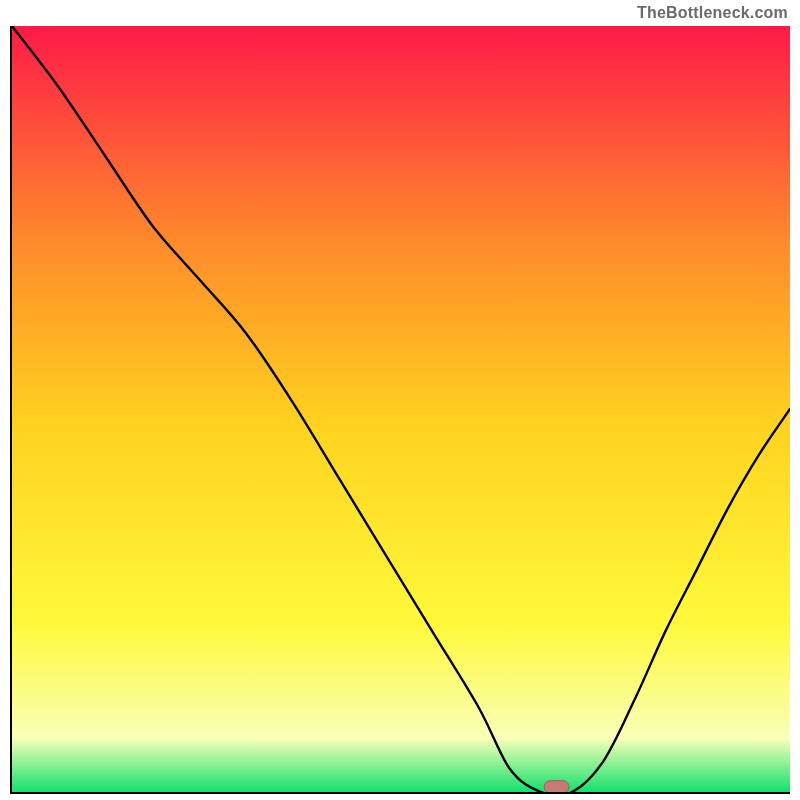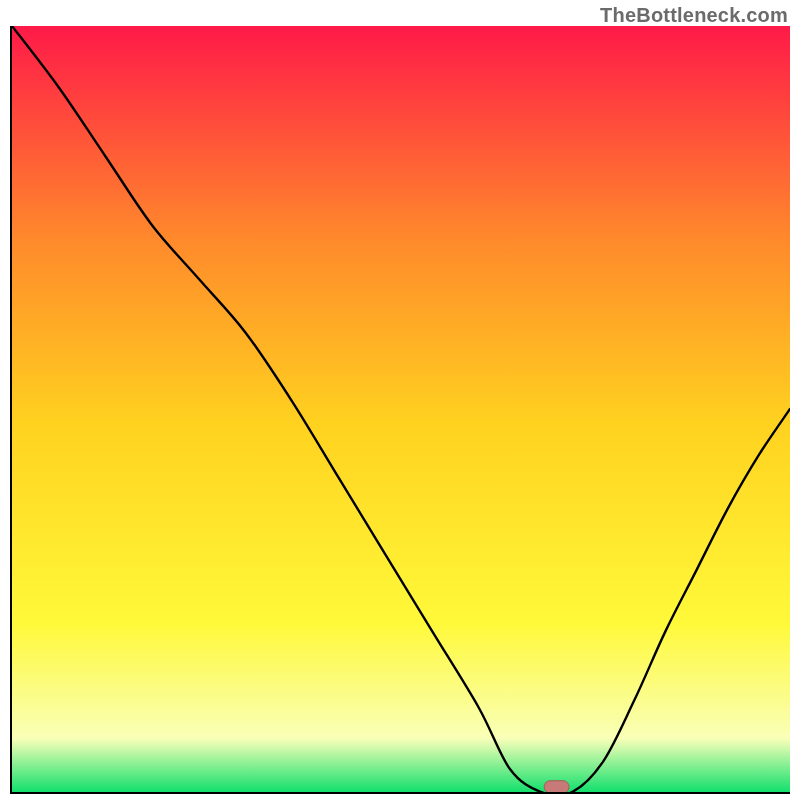--- a/index.html
+++ b/index.html
@@ -25,21 +25,21 @@
   .plot-area {
     position: absolute;
     inset: 0;
     width: 100%;
     height: 100%;
   }
   .watermark {
     position: absolute;
     top: 4px;
     right: 12px;
-    font-size: 20px;
+    font-size: 16px;
     font-weight: 600;
     color: #6b6b6b;
     letter-spacing: 0.2px;
   }
 </style>
 </head>
 <body>
 
 <div class="watermark">TheBottleneck.com</div>
 

